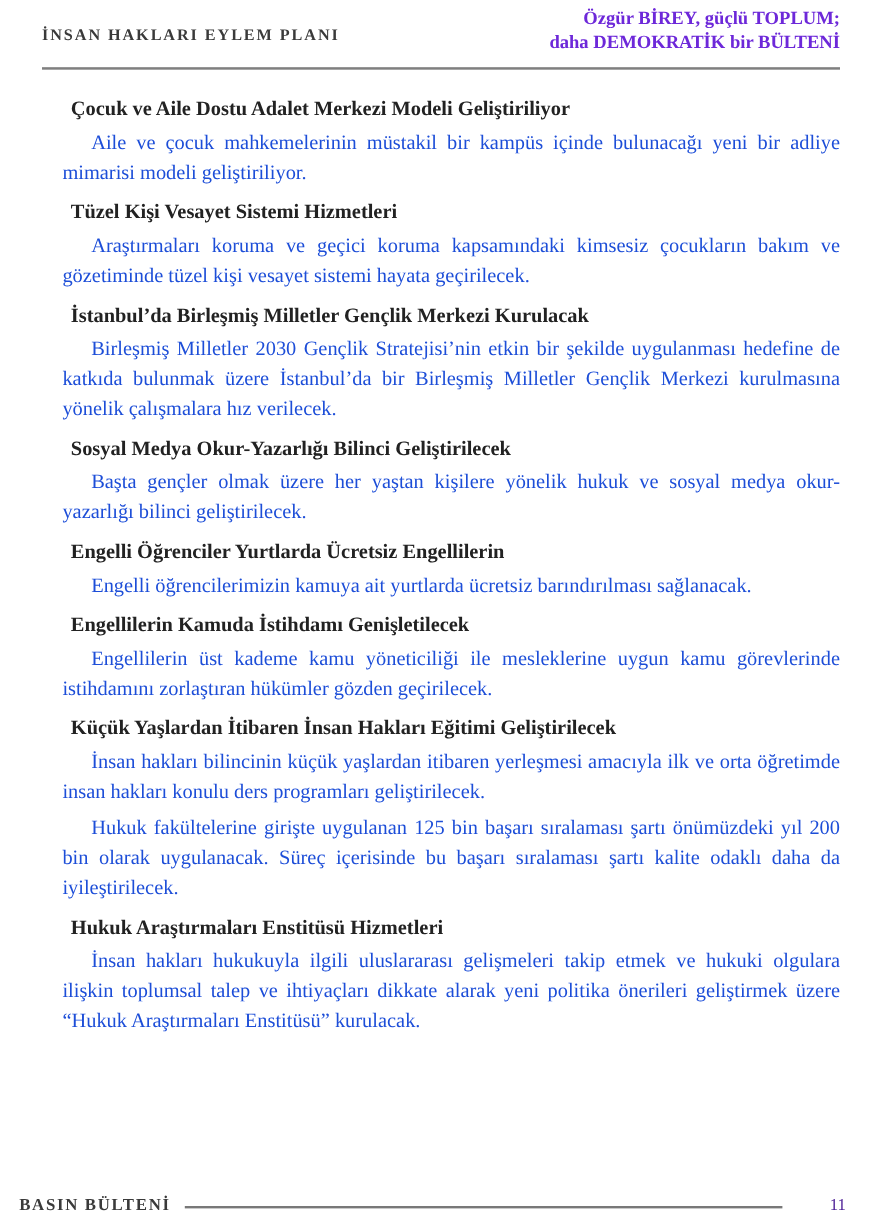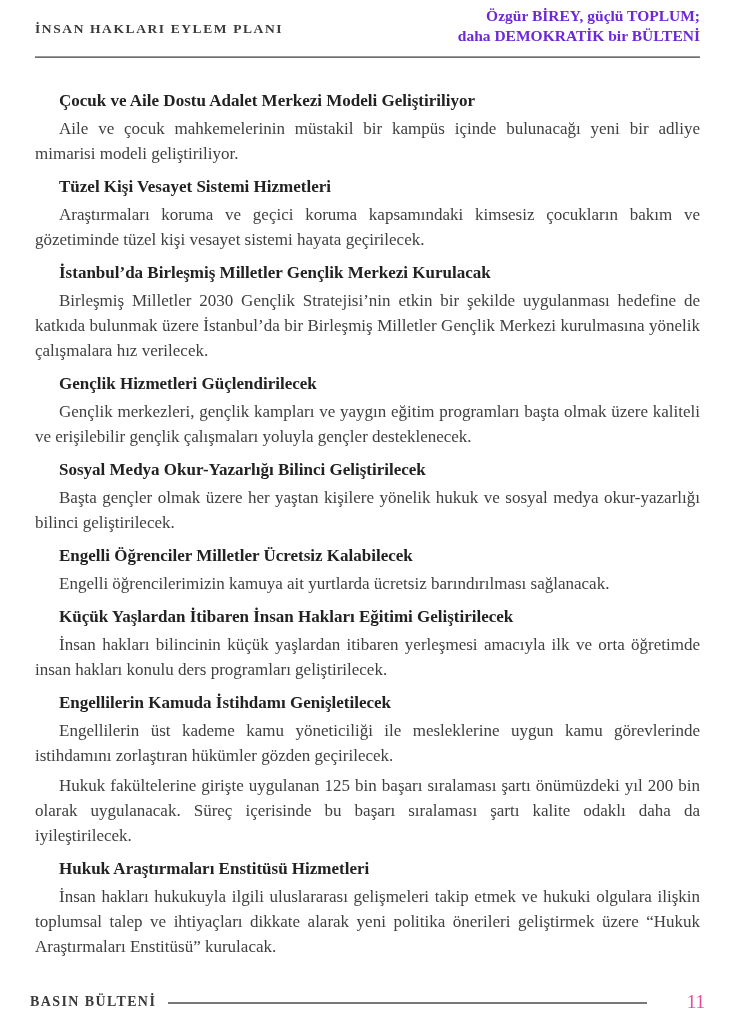--- a/index.html
+++ b/index.html
@@ -41,64 +41,64 @@
   }
   .header-rule {
     height: 2px;
     background: #6e6e6e;
     margin: 10px 30px 0 35px;
     border-top: 1px solid #9a9a9a;
     box-sizing: border-box;
   }
   
   .content {
-    padding: 22px 30px 0 35px;
+    padding: 12px 30px 0 35px;
     text-align: justify;
   }
   .sec h2 {
     font-size: 17px;
     font-weight: bold;
     color: #222222;
     margin: 8px 0 3px 0;
     line-height: 25px;
     text-indent: 24px;
     text-align: left;
   }
   .sec p {
     font-size: 17px;
-    color: #404040;
-    margin: 0 0 5px 0;
+    color: #1d4ed8;
+    margin: 0 0 5px 17px;
     line-height: 25px;
     text-indent: 24px;
   }
   
   .footer {
     position: absolute;
-    left: 30px;
+    left: 16px;
     right: 25px;
     bottom: 13px;
     display: flex;
     align-items: center;
   }
   .footer-label {
     font-size: 14px;
     letter-spacing: 1.4px;
     font-weight: 600;
     color: #3a3a3a;
     white-space: nowrap;
   }
   .footer-rule {
     flex: 1;
     height: 2px;
     background: #787878;
     margin: 2px 40px 0 12px;
   }
   .footer-page {
-    font-size: 19px;
-    color: #ec4899;
+    font-size: 14px;
+    color: #4c1d95;
     text-align: center;
   }
 </style>
 </head>
 <body>
 
 <div class="page">
 
   <div class="header">
     <div class="header-left">İNSAN HAKLARI EYLEM PLANI</div>
@@ -119,43 +119,39 @@
     <section class="sec">
       <h2>Tüzel Kişi Vesayet Sistemi Hizmetleri</h2>
       <p>Araştırmaları koruma ve geçici koruma kapsamındaki kimsesiz çocukların bakım ve gözetiminde tüzel kişi vesayet sistemi hayata geçirilecek.</p>
     </section>
 
     <section class="sec">
       <h2>İstanbul’da Birleşmiş Milletler Gençlik Merkezi Kurulacak</h2>
       <p>Birleşmiş Milletler 2030 Gençlik Stratejisi’nin etkin bir şekilde uygulanması hedefine de katkıda bulunmak üzere İstanbul’da bir Birleşmiş Milletler Gençlik Merkezi kurulmasına yönelik çalışmalara hız verilecek.</p>
     </section>
 
-    <section class="sec">
-      <h2>Gençlik Hizmetleri Güçlendirilecek</h2>
-      <p>Gençlik merkezleri, gençlik kampları ve yaygın eğitim programları başta olmak üzere kaliteli ve erişilebilir gençlik çalışmaları yoluyla gençler desteklenecek.</p>
-    </section>
 
     <section class="sec">
       <h2>Sosyal Medya Okur-Yazarlığı Bilinci Geliştirilecek</h2>
       <p>Başta gençler olmak üzere her yaştan kişilere yönelik hukuk ve sosyal medya okur-yazarlığı bilinci geliştirilecek.</p>
     </section>
 
     <section class="sec">
-      <h2>Engelli Öğrenciler Milletler Ücretsiz Kalabilecek</h2>
+      <h2>Engelli Öğrenciler Yurtlarda Ücretsiz Engellilerin</h2>
       <p>Engelli öğrencilerimizin kamuya ait yurtlarda ücretsiz barındırılması sağlanacak.</p>
+    </section>
+
+    <section class="sec">
+      <h2>Engellilerin Kamuda İstihdamı Genişletilecek</h2>
+      <p>Engellilerin üst kademe kamu yöneticiliği ile mesleklerine uygun kamu görevlerinde istihdamını zorlaştıran hükümler gözden geçirilecek.</p>
     </section>
 
     <section class="sec">
       <h2>Küçük Yaşlardan İtibaren İnsan Hakları Eğitimi Geliştirilecek</h2>
       <p>İnsan hakları bilincinin küçük yaşlardan itibaren yerleşmesi amacıyla ilk ve orta öğretimde insan hakları konulu ders programları geliştirilecek.</p>
-    </section>
-
-    <section class="sec">
-      <h2>Engellilerin Kamuda İstihdamı Genişletilecek</h2>
-      <p>Engellilerin üst kademe kamu yöneticiliği ile mesleklerine uygun kamu görevlerinde istihdamını zorlaştıran hükümler gözden geçirilecek.</p>
     </section>
 
     <section class="sec">
       <p>Hukuk fakültelerine girişte uygulanan 125 bin başarı sıralaması şartı önümüzdeki yıl 200 bin olarak uygulanacak. Süreç içerisinde bu başarı sıralaması şartı kalite odaklı daha da iyileştirilecek.</p>
     </section>
 
     <section class="sec">
       <h2>Hukuk Araştırmaları Enstitüsü Hizmetleri</h2>
       <p>İnsan hakları hukukuyla ilgili uluslararası gelişmeleri takip etmek ve hukuki olgulara ilişkin toplumsal talep ve ihtiyaçları dikkate alarak yeni politika önerileri geliştirmek üzere “Hukuk Araştırmaları Enstitüsü” kurulacak.</p>
     </section>

